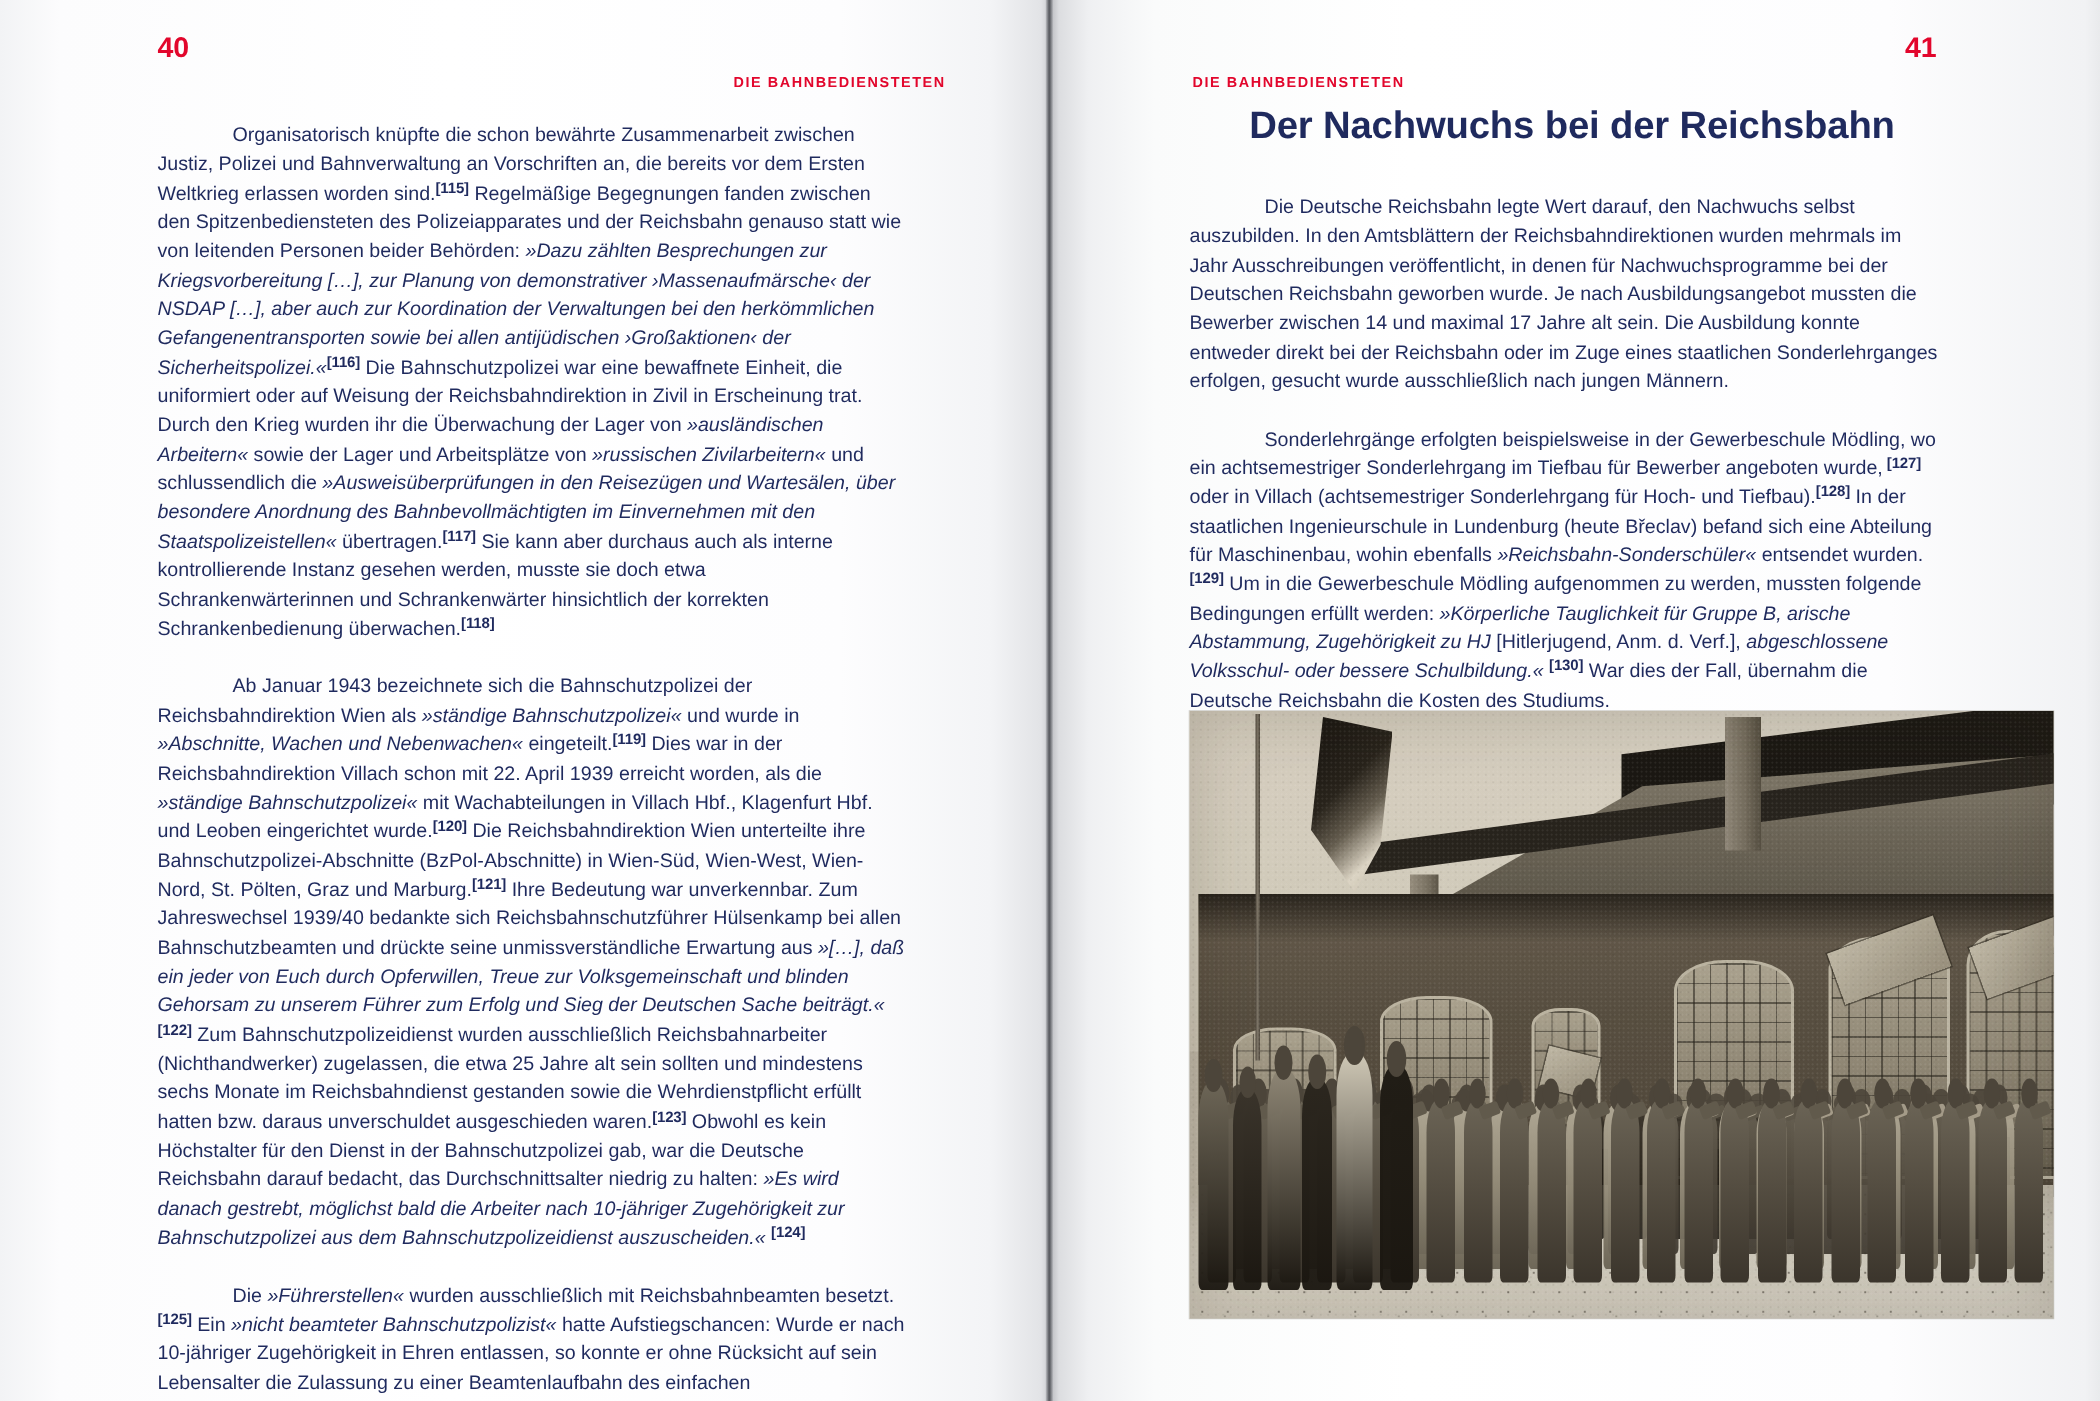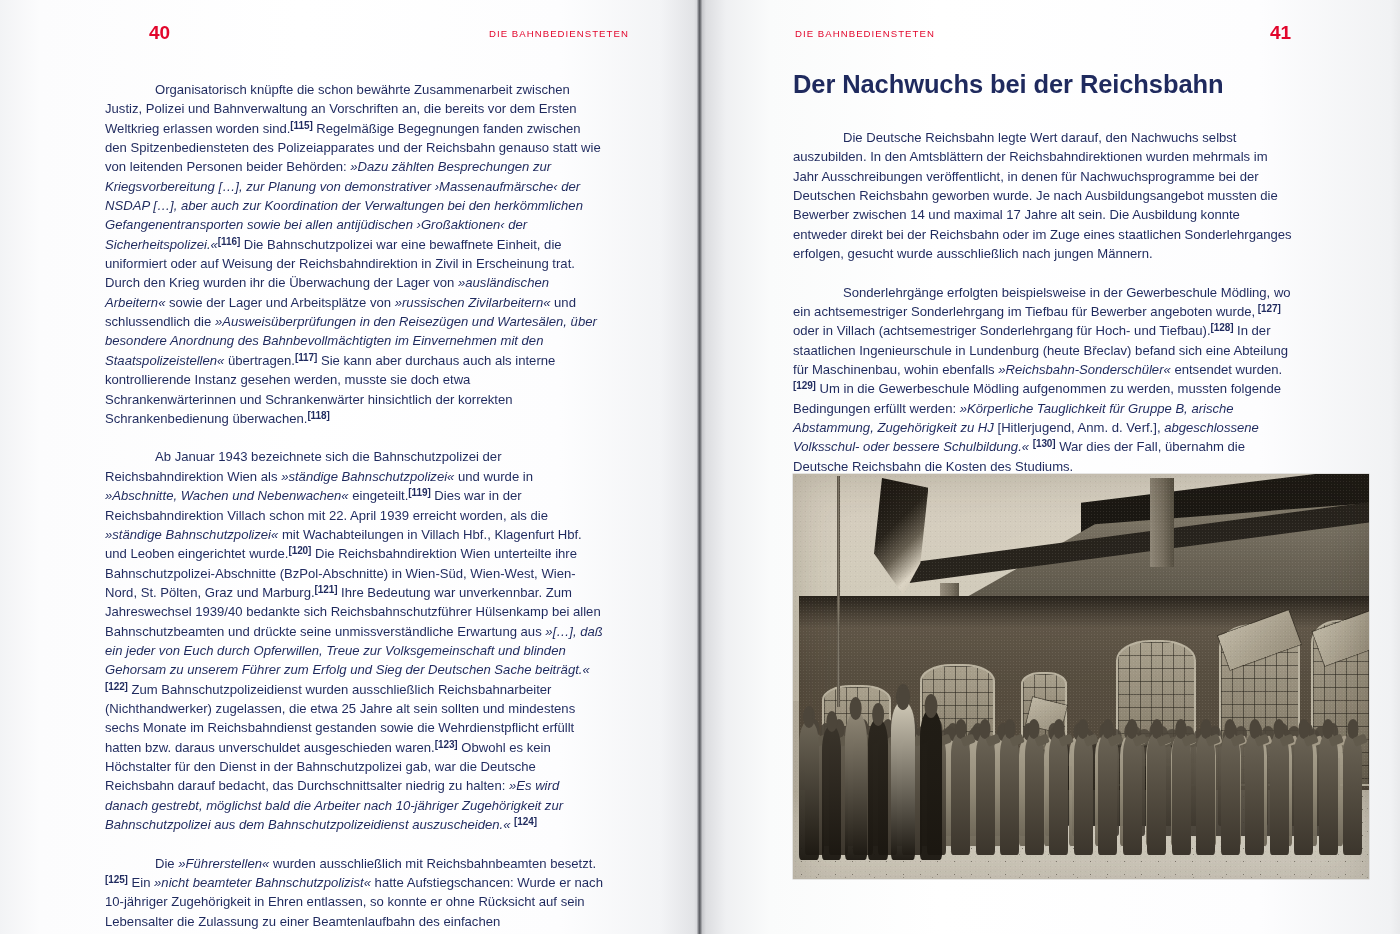--- a/index.html
+++ b/index.html
@@ -40,36 +40,37 @@
       rgba(120,122,128,0.15) 0%,
       rgba(70,72,78,0.75) 40%,
       rgba(70,72,78,0.85) 55%,
       rgba(150,152,158,0.25) 100%);
   }
 
   
   .runhead {
     position: absolute;
     font-size: 9.6px;
-    font-weight: normal;
+    font-weight: bold;
     letter-spacing: 1.05px;
     color: #e2062c;
     white-space: nowrap;
+    margin-top: 22px;
   }
   #runhead-left  { left: 489px; top: 28px; }
   #runhead-right { left: 795px; top: 28px; }
 
   .folio {
     position: absolute;
     font-size: 19px;
     font-weight: bold;
     color: #e2062c;
     line-height: 1;
   }
-  #folio-left  { left: 105px; top: 23px; margin-left: 44px; }
+  #folio-left  { left: 105px; top: 23px; }
   #folio-right { left: 1270px; top: 23px; }
 
   
   .column {
     position: absolute;
     width: 500px;
     color: #1f2a5e;
     font-size: 13.1px;
     line-height: 19.35px;
     text-align: left;
@@ -92,20 +93,21 @@
     vertical-align: 0.42em;
     line-height: 0;
     letter-spacing: -0.1px;
   }
 
   
   #chapter-title {
     position: absolute;
     left: 793px; top: 70px;
     width: 510px;
+    text-align: center;
     font-size: 25.5px;
     font-weight: bold;
     color: #1f2a5e;
     letter-spacing: -0.1px;
   }
 
   
   #figure {
     position: absolute;
     left: 793px; top: 474px;

